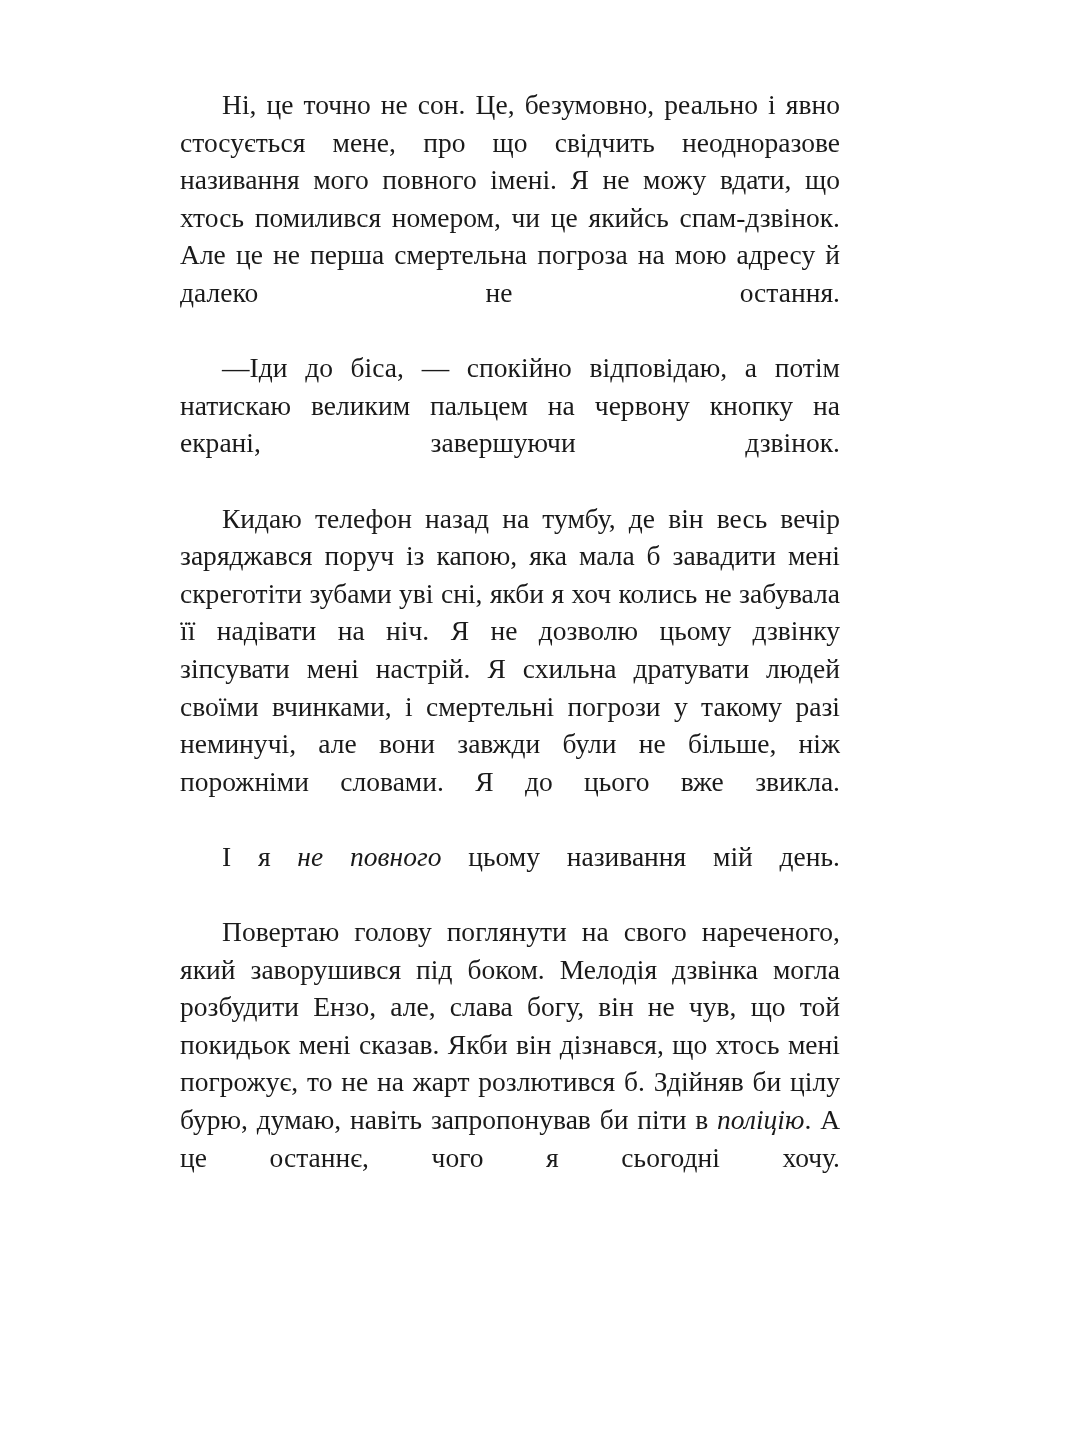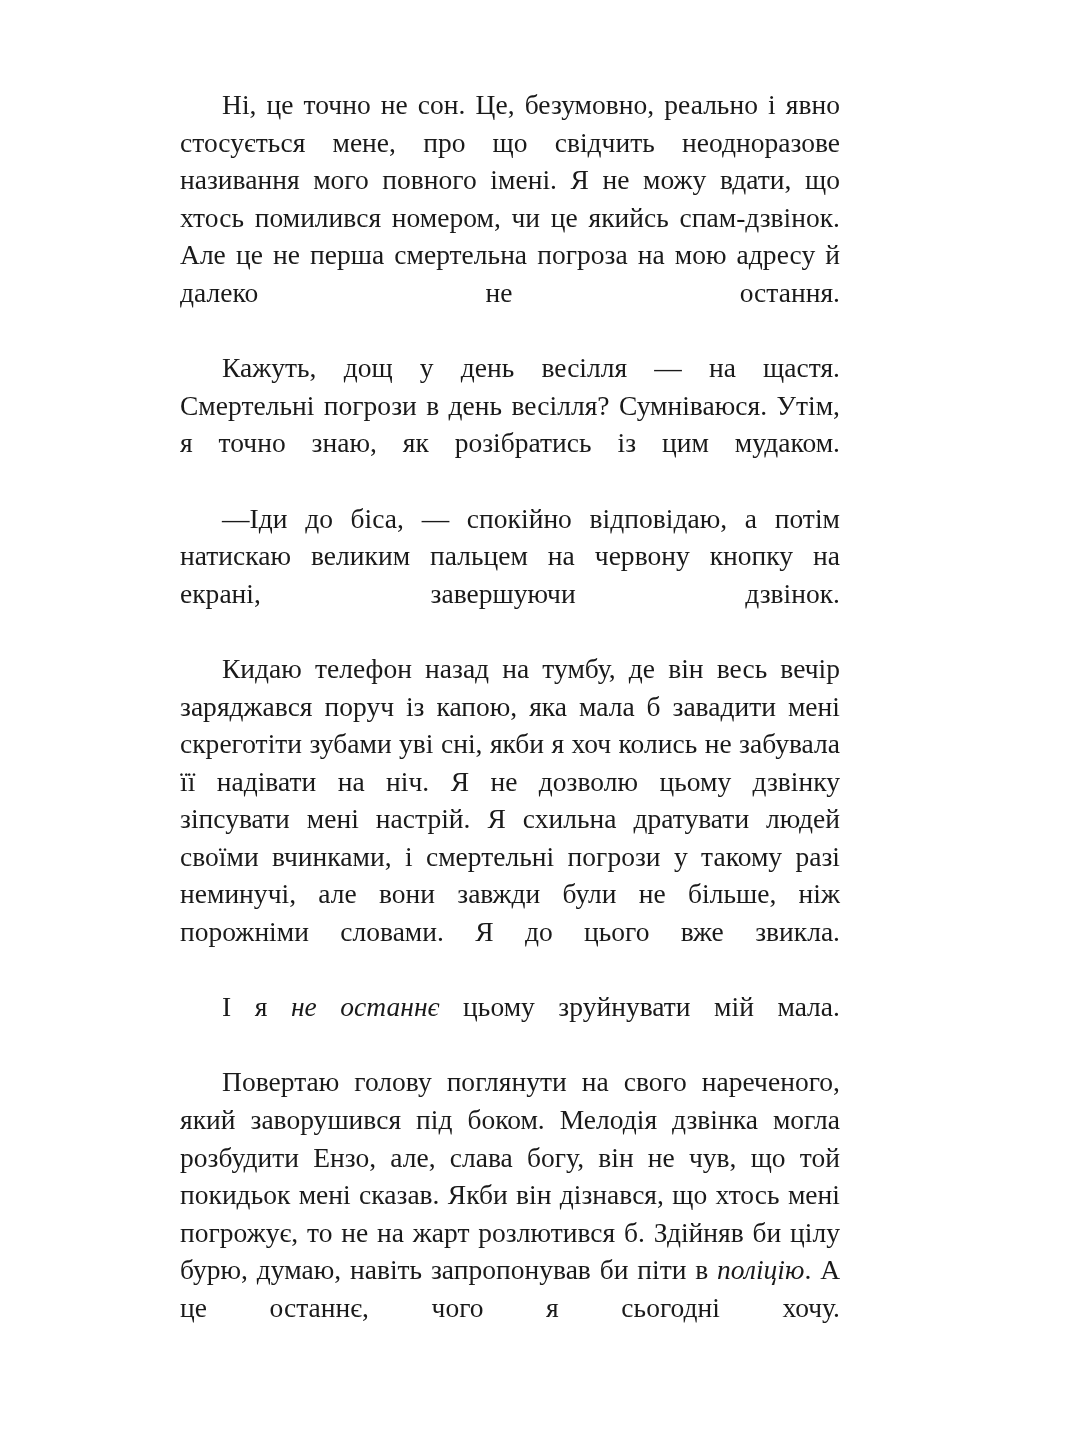--- a/index.html
+++ b/index.html
@@ -69,28 +69,27 @@
 </head>
 <body>
 
 <div class="page">
 
   <div class="text-block">
 
     <p class="para">Ні, це точно не сон. Це, безумовно, реально і явно стосується мене, про що свідчить неодноразове називання мого повного імені. Я не можу вдати, що хтось помилився номером, чи це якийсь спам-дзвінок. Але це не перша смертельна погроза на мою адресу й далеко не остання.</p>
 
 
-    <p class="para">Кажуть, дощ у день весілля — на щастя. Смертельні погрози в день весілля? Сумніваюся. Утім, я точно знаю, як розібратись із цим мудаком.</p>
 
     <p class="para">—Іди до біса, — спокійно відповідаю, а потім натискаю великим пальцем на червону кнопку на екрані, завершуючи дзвінок.</p>
 
     <p class="para">Кидаю телефон назад на тумбу, де він весь вечір заряджався поруч із капою, яка мала б завадити мені скреготіти зубами увi сні, якби я хоч колись не забувала її надівати на ніч. Я не дозволю цьому дзвінку зіпсувати мені настрій. Я схильна дратувати людей своїми вчинками, і смертельні погрози у такому разі неминучі, але вони завжди були не більше, ніж порожніми словами. Я до цього вже звикла.</p>
 
     <p class="para">
-      <span>І я </span><span class="em">не останнє</span><span> цьому зруйнувати мій мала.</span>
+      <span>І я </span><span class="em">не повного</span><span> цьому називання мій день.</span>
     </p>
 
     <p class="para">
       <span>Повертаю голову поглянути на свого нареченого, який заворушився під боком. Мелодія дзвінка могла розбудити Ензо, але, слава богу, він не чув, що той покидьок мені сказав. Якби він дізнався, що хтось мені погрожує, то не на жарт розлютився б. Здійняв би цілу бурю, думаю, навіть запропонував би піти в </span><span class="em">поліцію</span><span>. А це останнє, чого я сьогодні хочу.</span>
     </p>
 
   </div>
 
 
 </div>

